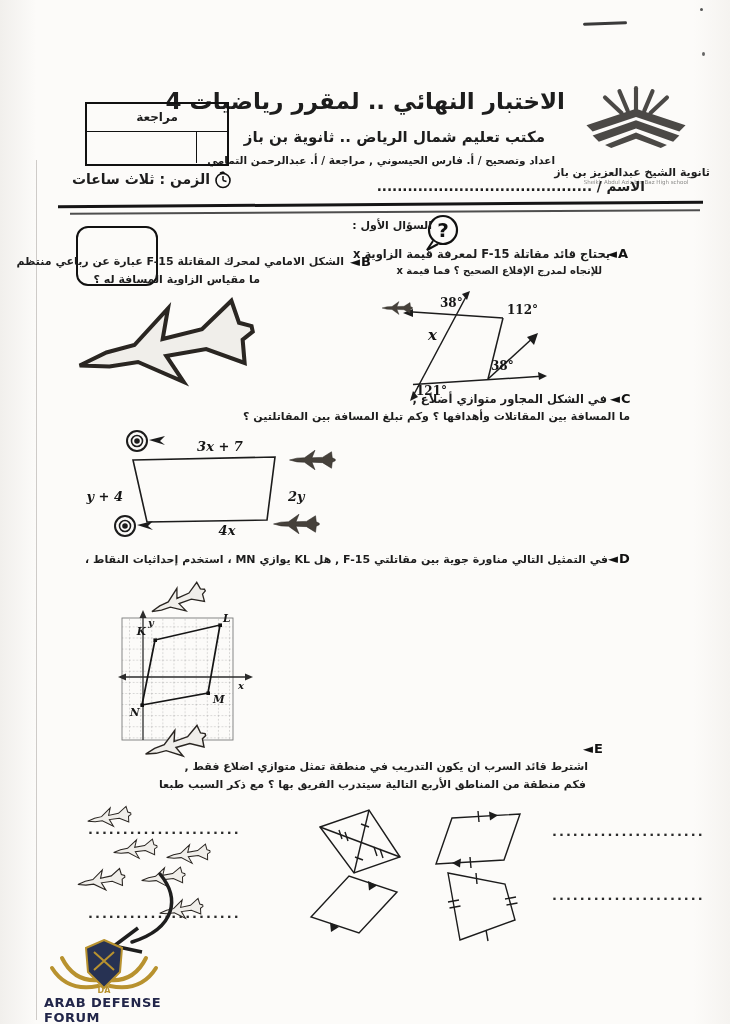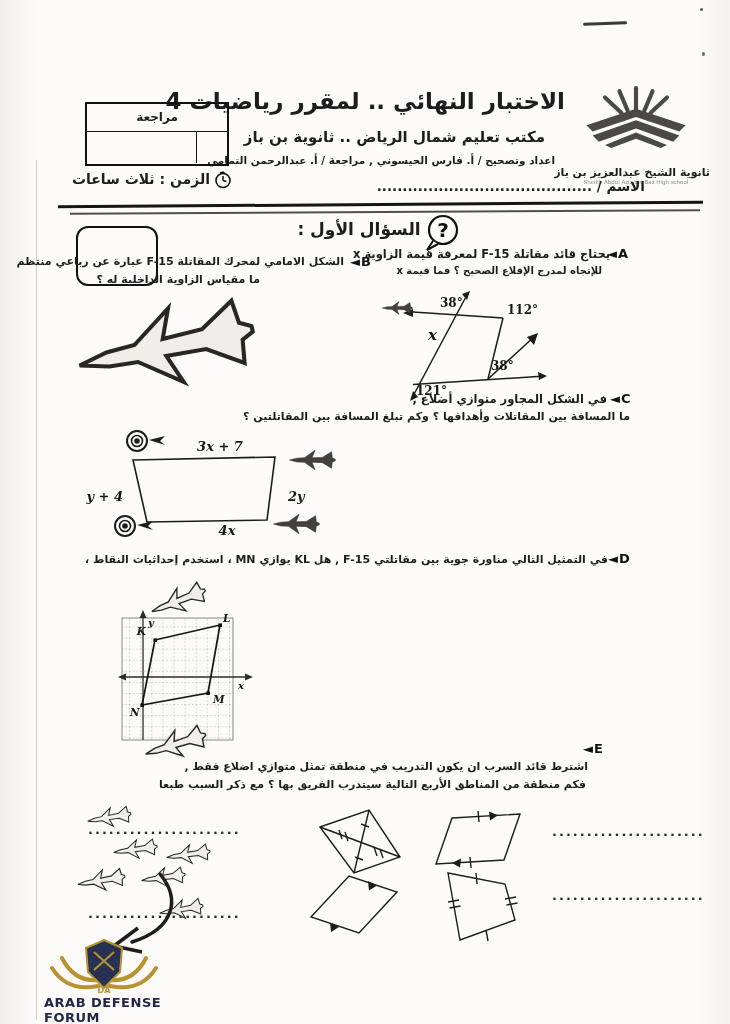--- a/index.html
+++ b/index.html
@@ -77,21 +77,21 @@
   <div class="abs" style="left:58px;top:203px;width:645px;height:3px;background:#151515;transform:rotate(-0.4deg);"></div>
   <div class="abs" style="left:70px;top:211px;width:630px;height:1.5px;background:#4e4e4e;transform:rotate(-0.3deg);"></div>
 
   <div class="abs" style="left:424px;top:213px;">
     <svg width="38" height="40" viewBox="0 0 38 40">
       <circle cx="19" cy="17" r="14" fill="none" stroke="#111" stroke-width="2.2"></circle>
       <path d="M9,28 L3,37 L14,31" fill="#fcfbf9" stroke="#111" stroke-width="2"></path>
       <text x="19" y="24" text-anchor="middle" font-size="20" font-weight="bold" fill="#111" font-family="DejaVu Sans, sans-serif">?</text>
     </svg>
   </div>
-  <div class="abs ar" style="left:295px;top:219px;width:128px;text-align:center;font-size:17px;">السؤال الأول :</div>
+  <div class="abs ar" style="left:304px;top:219px;width:128px;text-align:right;font-size:11px;">السؤال الأول :</div>
   <div class="abs" style="left:76px;top:226px;width:78px;height:56px;border:2.5px solid #111;border-radius:12px;"></div>
 
   <div class="abs marker" style="left:607px;top:246px;">◄A</div>
   <div class="abs ar" style="right:120px;top:247px;font-size:11.5px;">يحتاج قائد مقاتلة F-15 لمعرفة قيمة الزاوية x</div>
   <div class="abs ar" style="right:128px;top:265px;font-size:10px;">للإتجاه لمدرج الإقلاع الصحيح ؟ فما قيمة x</div>
 
   <svg class="abs" style="left:383px;top:288px;" width="195" height="118" viewBox="0 0 195 118">
     <g class="sk" stroke-width="1.5">
       <path d="M30,24 L120,30"></path>
       <path d="M29,110 L85,5"></path>
@@ -111,21 +111,21 @@
     <text x="124" y="26" font-size="12" font-weight="bold" fill="#161616" font-family="DejaVu Serif, serif">112°</text>
     <text x="108" y="82" font-size="12" font-weight="bold" fill="#161616" font-family="DejaVu Serif, serif">38°</text>
     <text x="33" y="107" font-size="12" font-weight="bold" fill="#161616" font-family="DejaVu Serif, serif">121°</text>
   </svg>
   <svg class="abs jet-dark" style="left:381px;top:300px;" width="32" height="16" viewBox="0 0 64 32">
       <use href="#jet"></use>
     </svg>
 
   <div class="abs marker" style="left:350px;top:254px;">◄B</div>
   <div class="abs ar" style="right:386px;top:255px;font-size:11px;">الشكل الامامي لمحرك المقاتلة F-15 عبارة عن رباعي منتظم</div>
-  <div class="abs ar" style="right:470px;top:273px;font-size:11px;">ما مقياس الزاوية الداخلية له ؟</div>
+  <div class="abs ar" style="right:470px;top:273px;font-size:11px;">ما مقياس الزاوية المسافة له ؟</div>
 
   <svg class="abs jet-line" style="left:72px;top:300px;transform:rotate(-12deg);" width="185" height="95" viewBox="0 0 64 32">
     <use href="#jet"></use>
   </svg>
 
   <div class="abs marker" style="left:610px;top:391px;">◄C</div>
   <div class="abs ar" style="right:123px;top:392px;font-size:11.5px;">في الشكل المجاور متوازي أضلاع ,</div>
   <div class="abs ar" style="right:100px;top:410px;font-size:11px;">ما المسافة بين المقاتلات وأهدافها ؟ وكم تبلغ المسافة بين المقاتلتين ؟</div>
 
   <svg class="abs" style="left:85px;top:425px;" width="285" height="125" viewBox="0 0 285 125">

